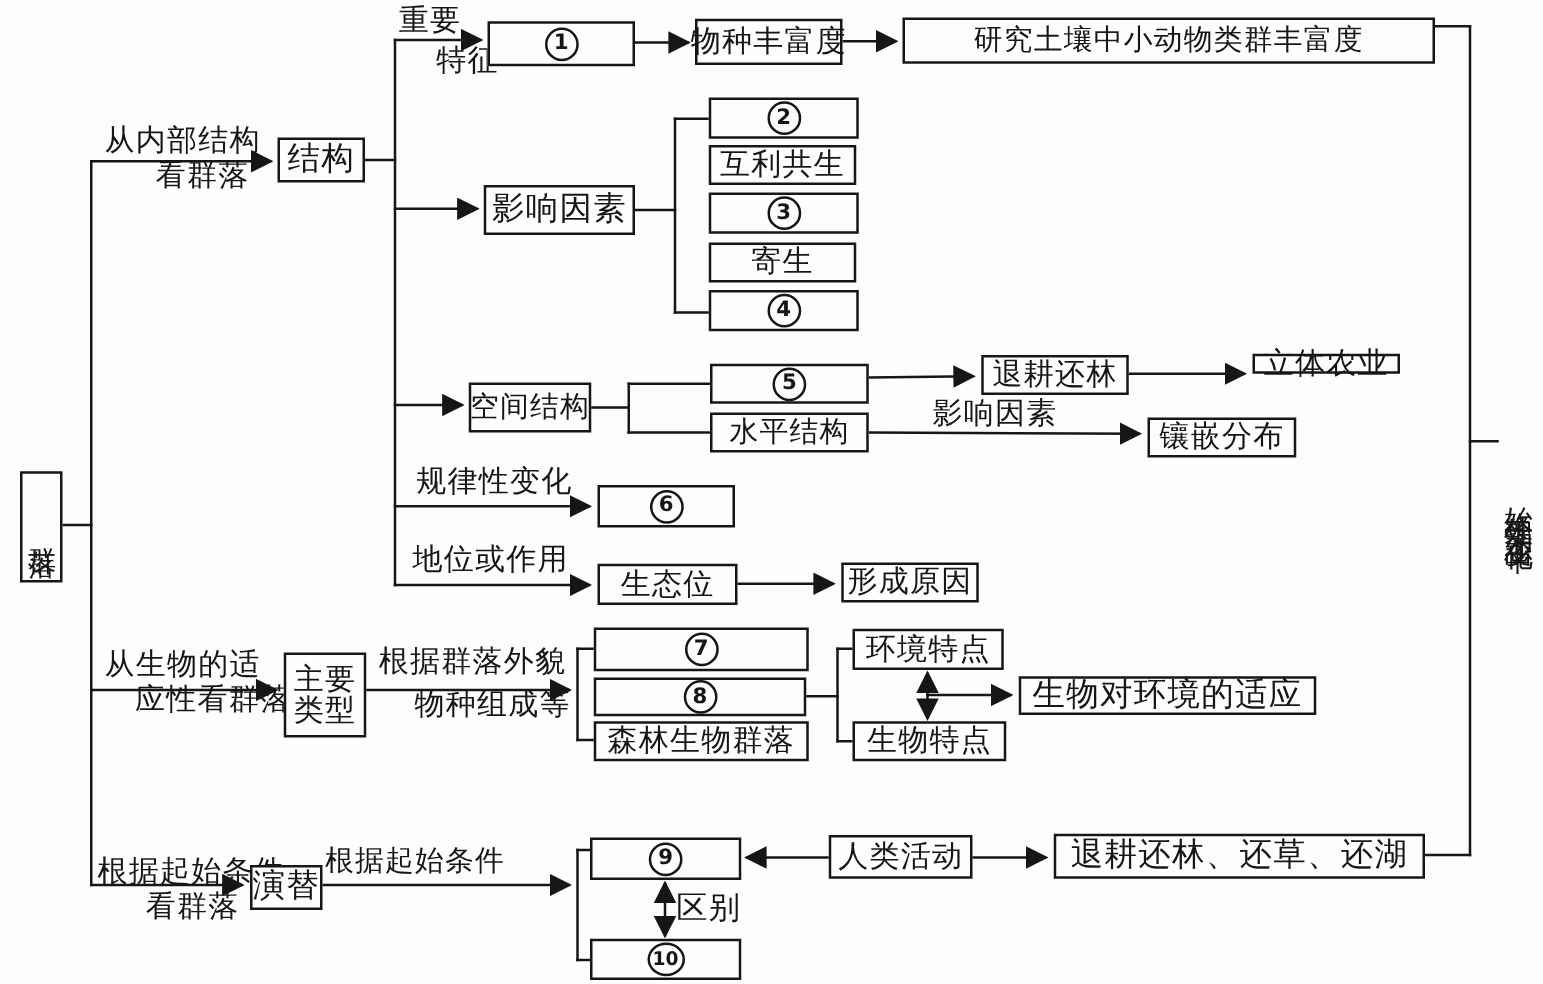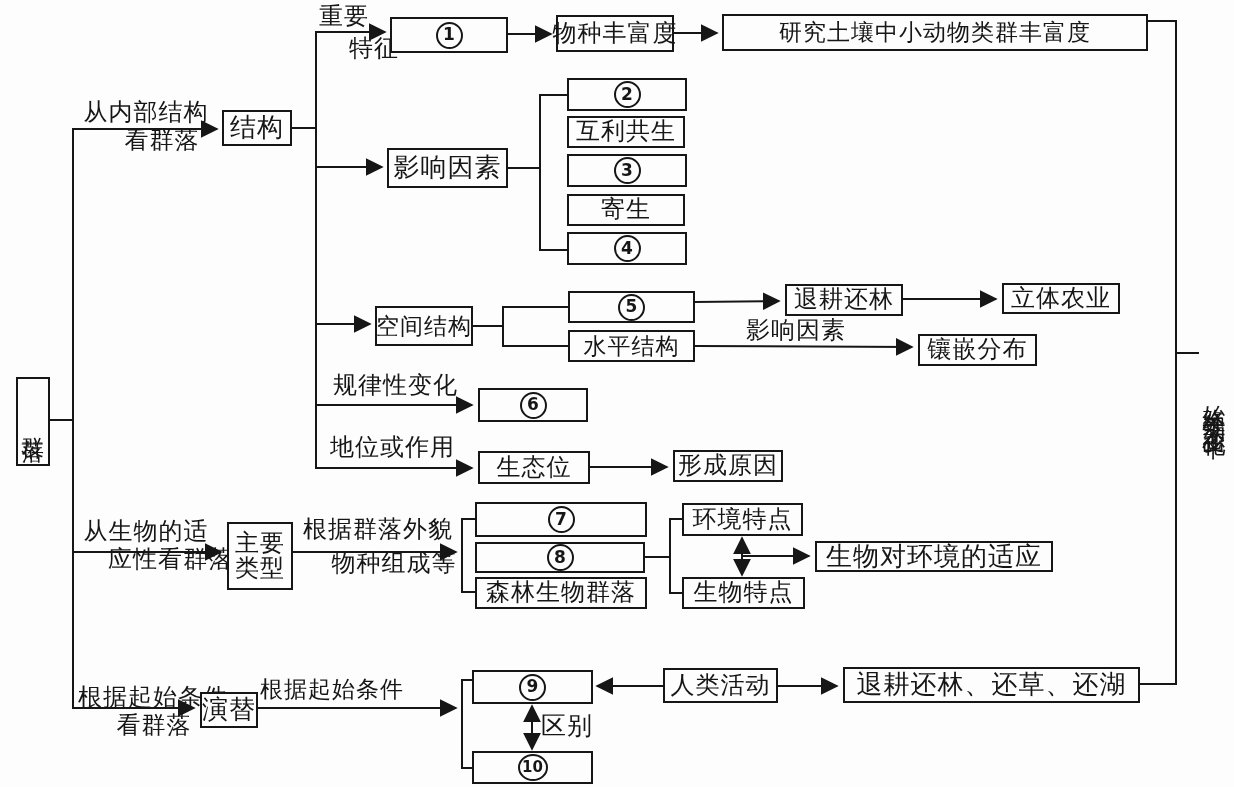--- a/index.html
+++ b/index.html
@@ -154,21 +154,21 @@
   </div>
   <div class="box" style="left:568px;top:291px;width:127px;height:32px">
     <span class="circ">5</span>
   </div>
   <div class="box f23" style="left:568px;top:330px;width:127px;height:32px">
     <span>水平结构</span>
   </div>
   <div class="box f24" style="left:785px;top:284px;width:118px;height:32px">
     <span>退耕还林</span>
   </div>
-  <div class="box f24" style="left:1002px;top:283px;width:118px;height:31px">
+  <div class="box f24" style="left:1002px;top:283px;width:118px;height:16px">
     <span>立体农业</span>
   </div>
   <div class="lbl" style="left:746px;top:317px">影响因素</div>
   <div class="box f24" style="left:918px;top:334px;width:119px;height:32px">
     <span>镶嵌分布</span>
   </div>
 
   <div class="lbl" style="left:333px;top:372px">规律性变化</div>
   <div class="box" style="left:478px;top:388px;width:110px;height:34px">
     <span class="circ">6</span>

